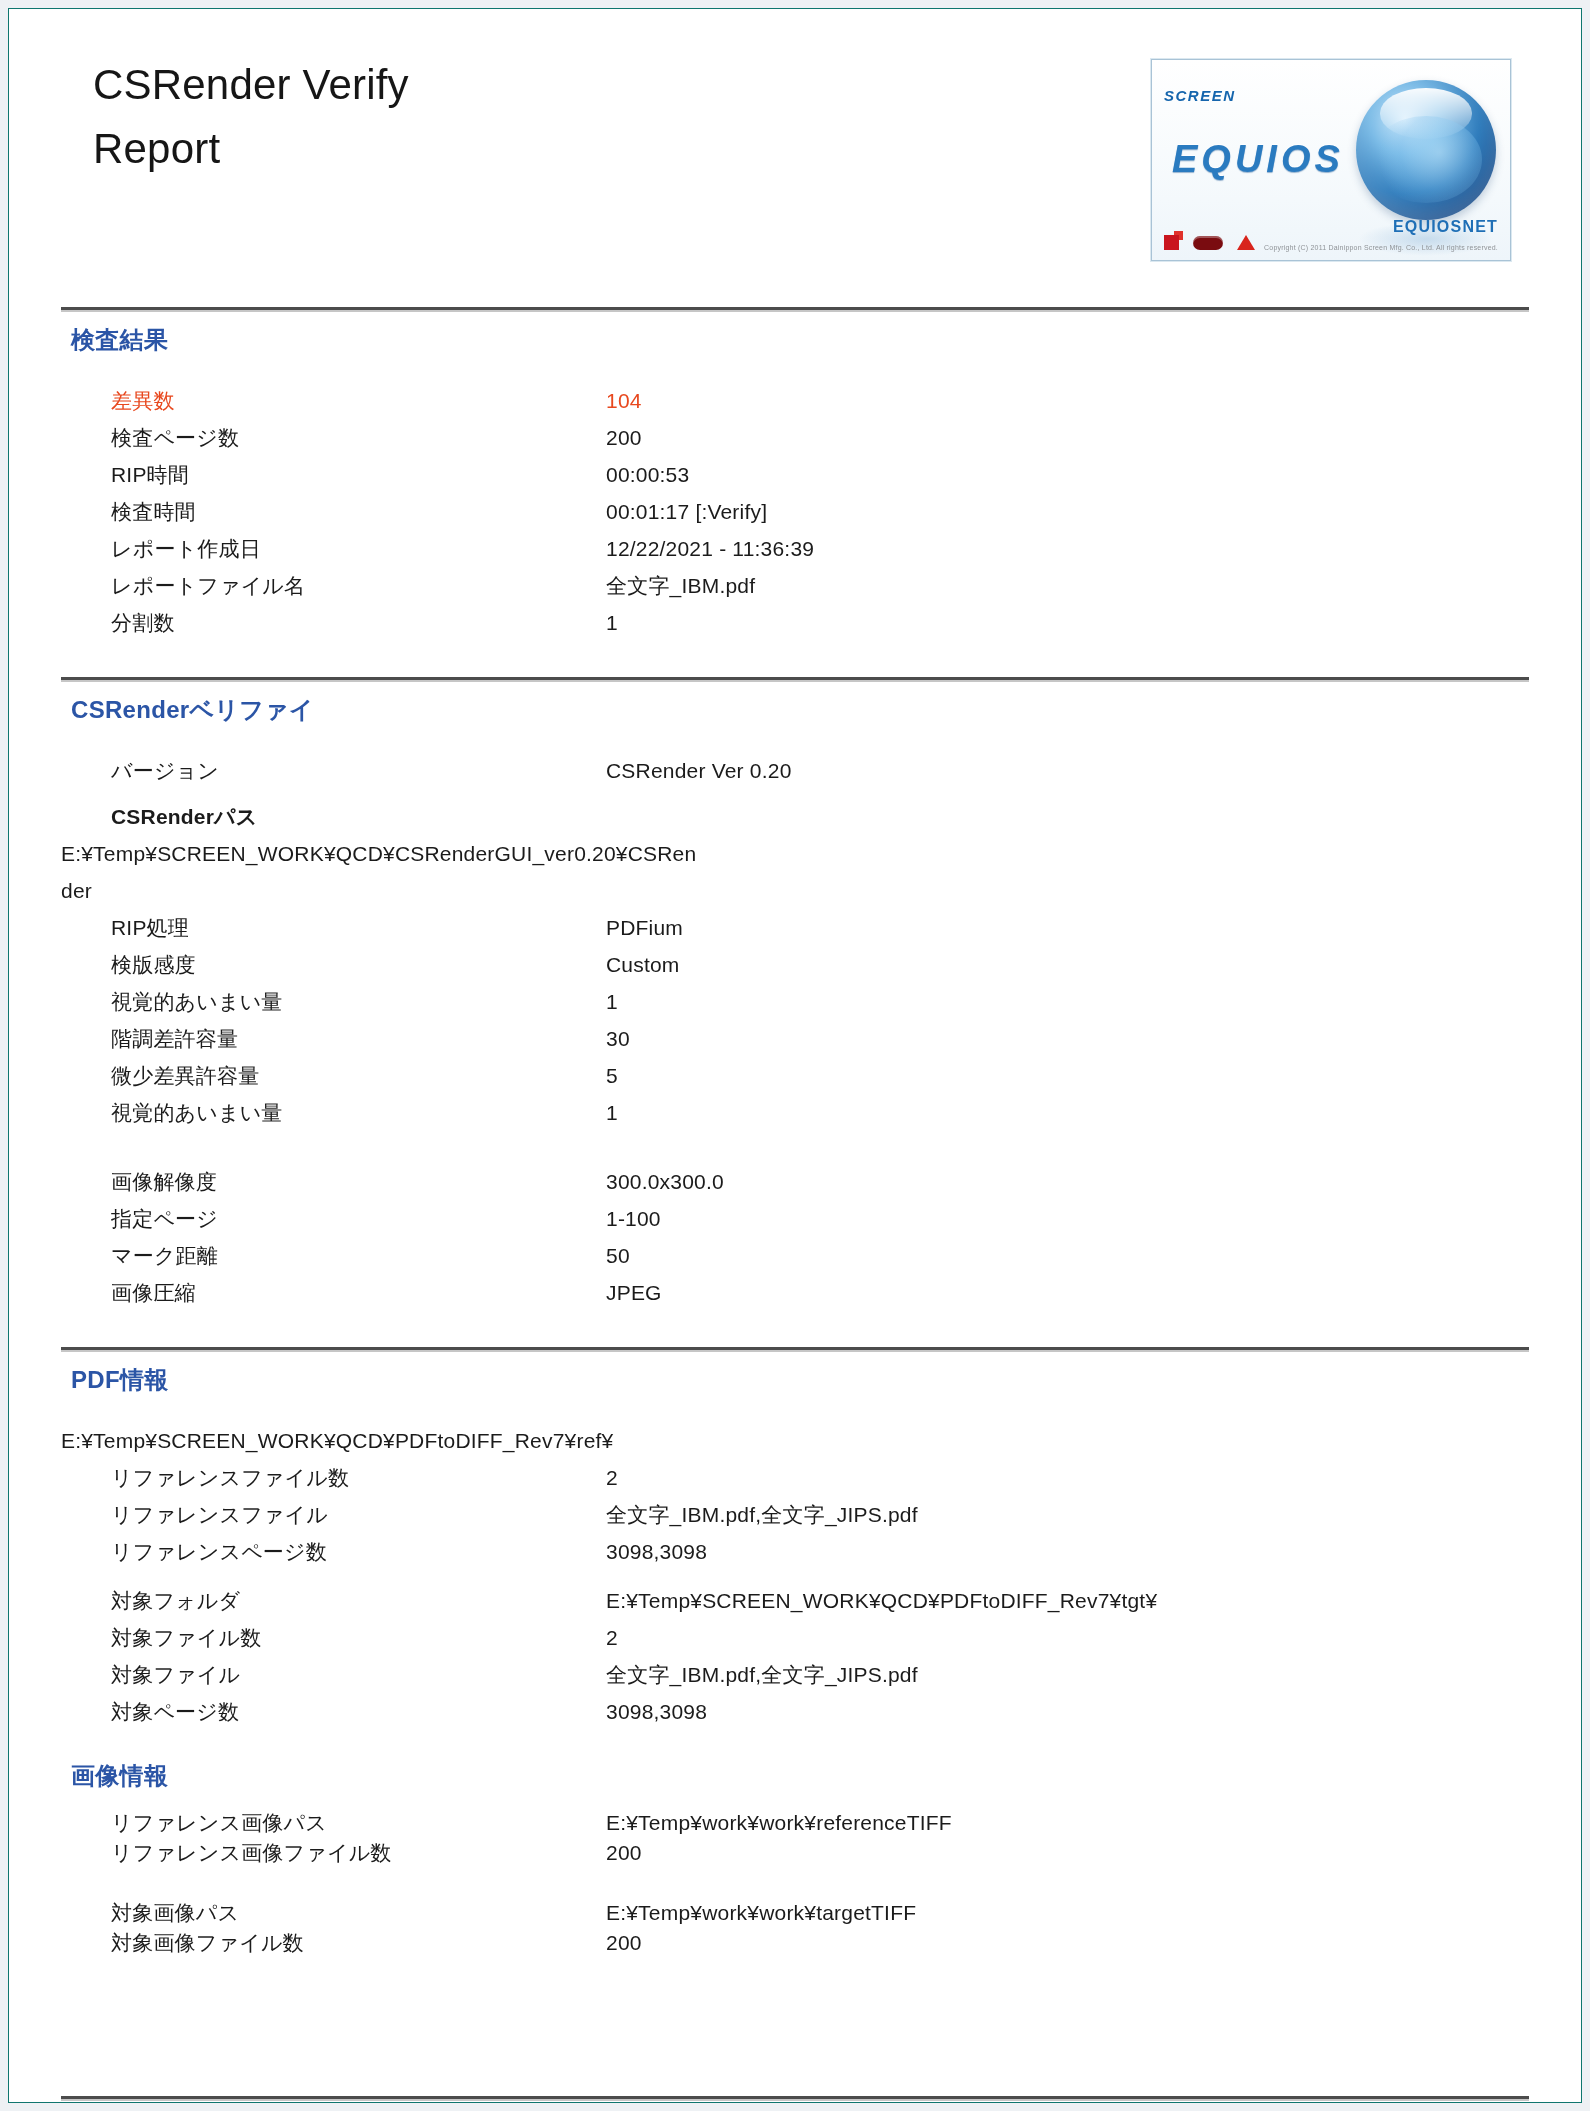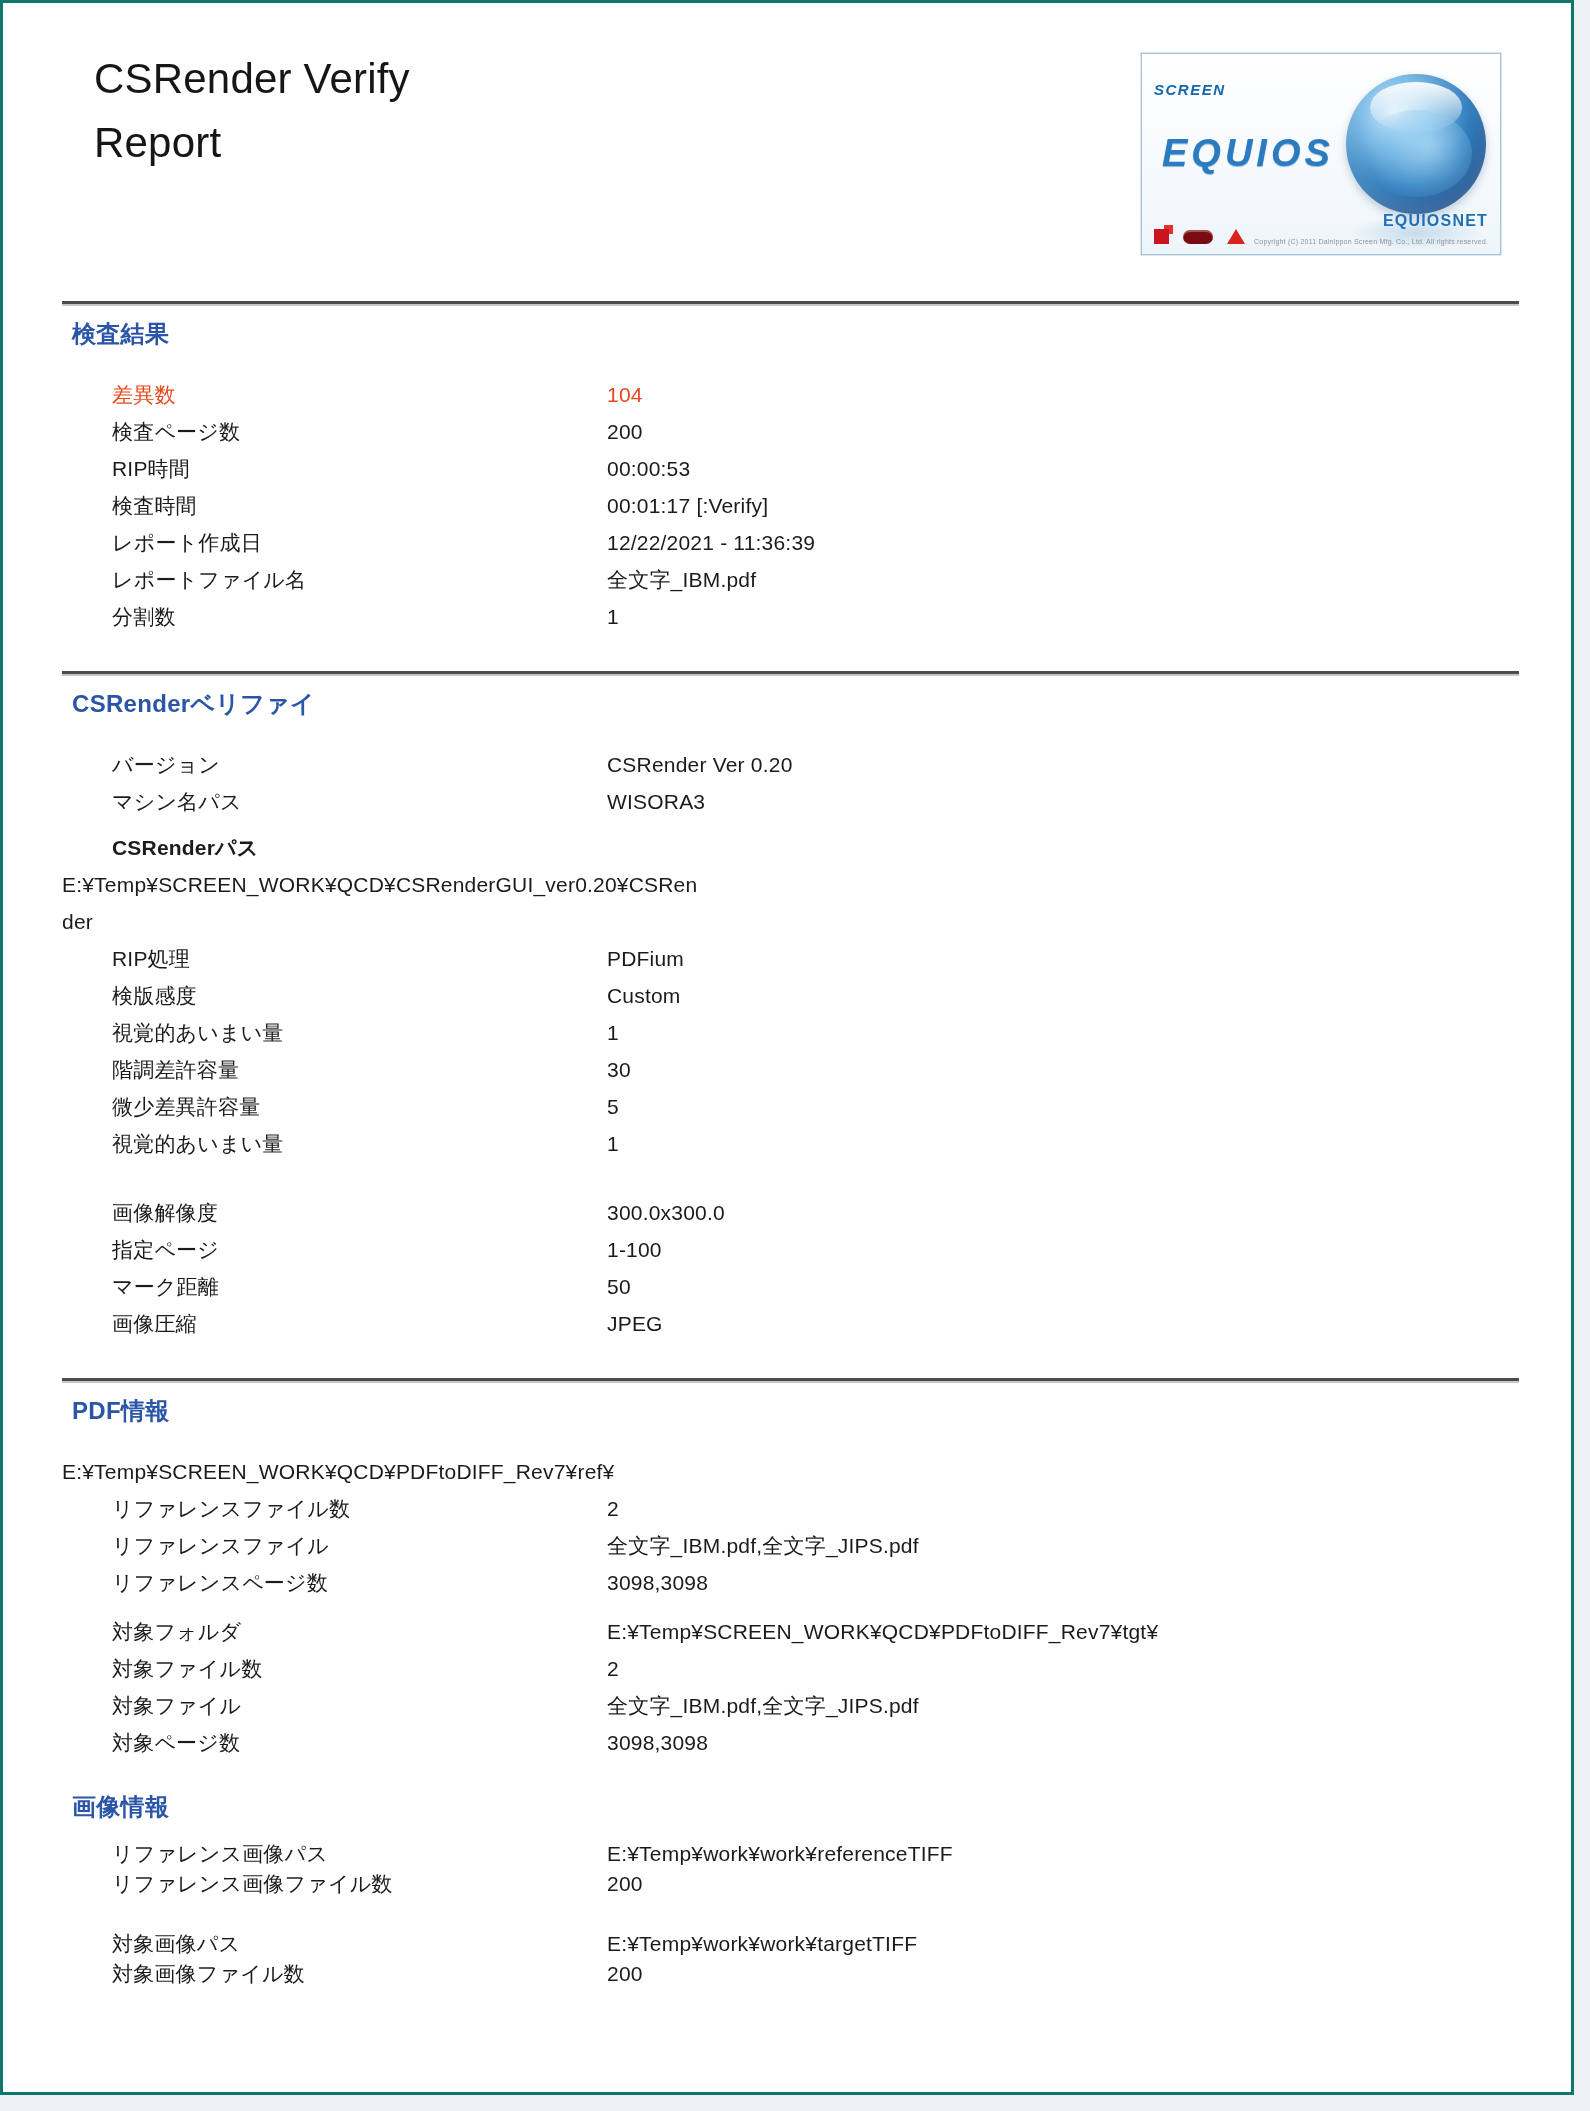--- a/index.html
+++ b/index.html
@@ -2,22 +2,22 @@
 <html lang="ja" style="--accent: #2b55a6; --alert: #e8481e;"><head>
 <meta charset="utf-8">
 <style>
   :root{
     --accent:#2b55a6;
     --alert:#e8481e;
   }
   html,body{margin:0;padding:0;background:#eef1f4;}
   body{font-family:"Liberation Sans","DejaVu Sans",sans-serif;}
   .page{
-    width:1574px;height:2095px;background:#ffffff;
-    border:3px solid #0f766e;box-sizing:border-box;position:relative;overflow:hidden;padding-left:7px;
+    width:1574px;height:2095px;margin:8px;background:#ffffff;
+    border:1px solid #0f766e;box-sizing:border-box;position:relative;overflow:hidden;
   }
   
   .header{display:flex;justify-content:space-between;align-items:flex-start;padding:44px 70px 0 84px;}
   .title{font-size:42px;line-height:64px;color:#161616;letter-spacing:0.2px;}
   .logo{
     width:358px;height:200px;border:1px solid #a9c3d6;outline:1px solid #dbe8f0;
     position:relative;background:linear-gradient(180deg,#ffffff 0%,#f4f9fc 70%,#eef5fa 100%);
     overflow:hidden;flex-shrink:0;margin-top:6px;
   }
   .logo .brand{position:absolute;top:27px;left:12px;color:#1565ad;font-weight:bold;font-style:italic;font-size:15px;letter-spacing:1.5px;}
@@ -119,24 +119,20 @@
         </div>
       </section>
       <section class="sec sec-csrender">
         <div class="rule"></div>
         <h2 class="heading">CSRenderベリファイ</h2>
         <div class="group">
           <div class="row">
             <div class="lbl">バージョン</div>
             <div class="val">CSRender Ver 0.20</div>
           </div>
-          <div class="row">
-            <div class="lbl">マシン名パス</div>
-            <div class="val">WISORA3</div>
-          </div>
           <div class="row boldlabel">
             <div class="lbl">CSRenderパス</div>
             <div class="val">
               <div>E:¥Temp¥SCREEN_WORK¥QCD¥CSRenderGUI_ver0.20¥CSRen</div>
               <div>der</div>
             </div>
           </div>
           <div class="row">
             <div class="lbl">RIP処理</div>
             <div class="val">PDFium</div>

